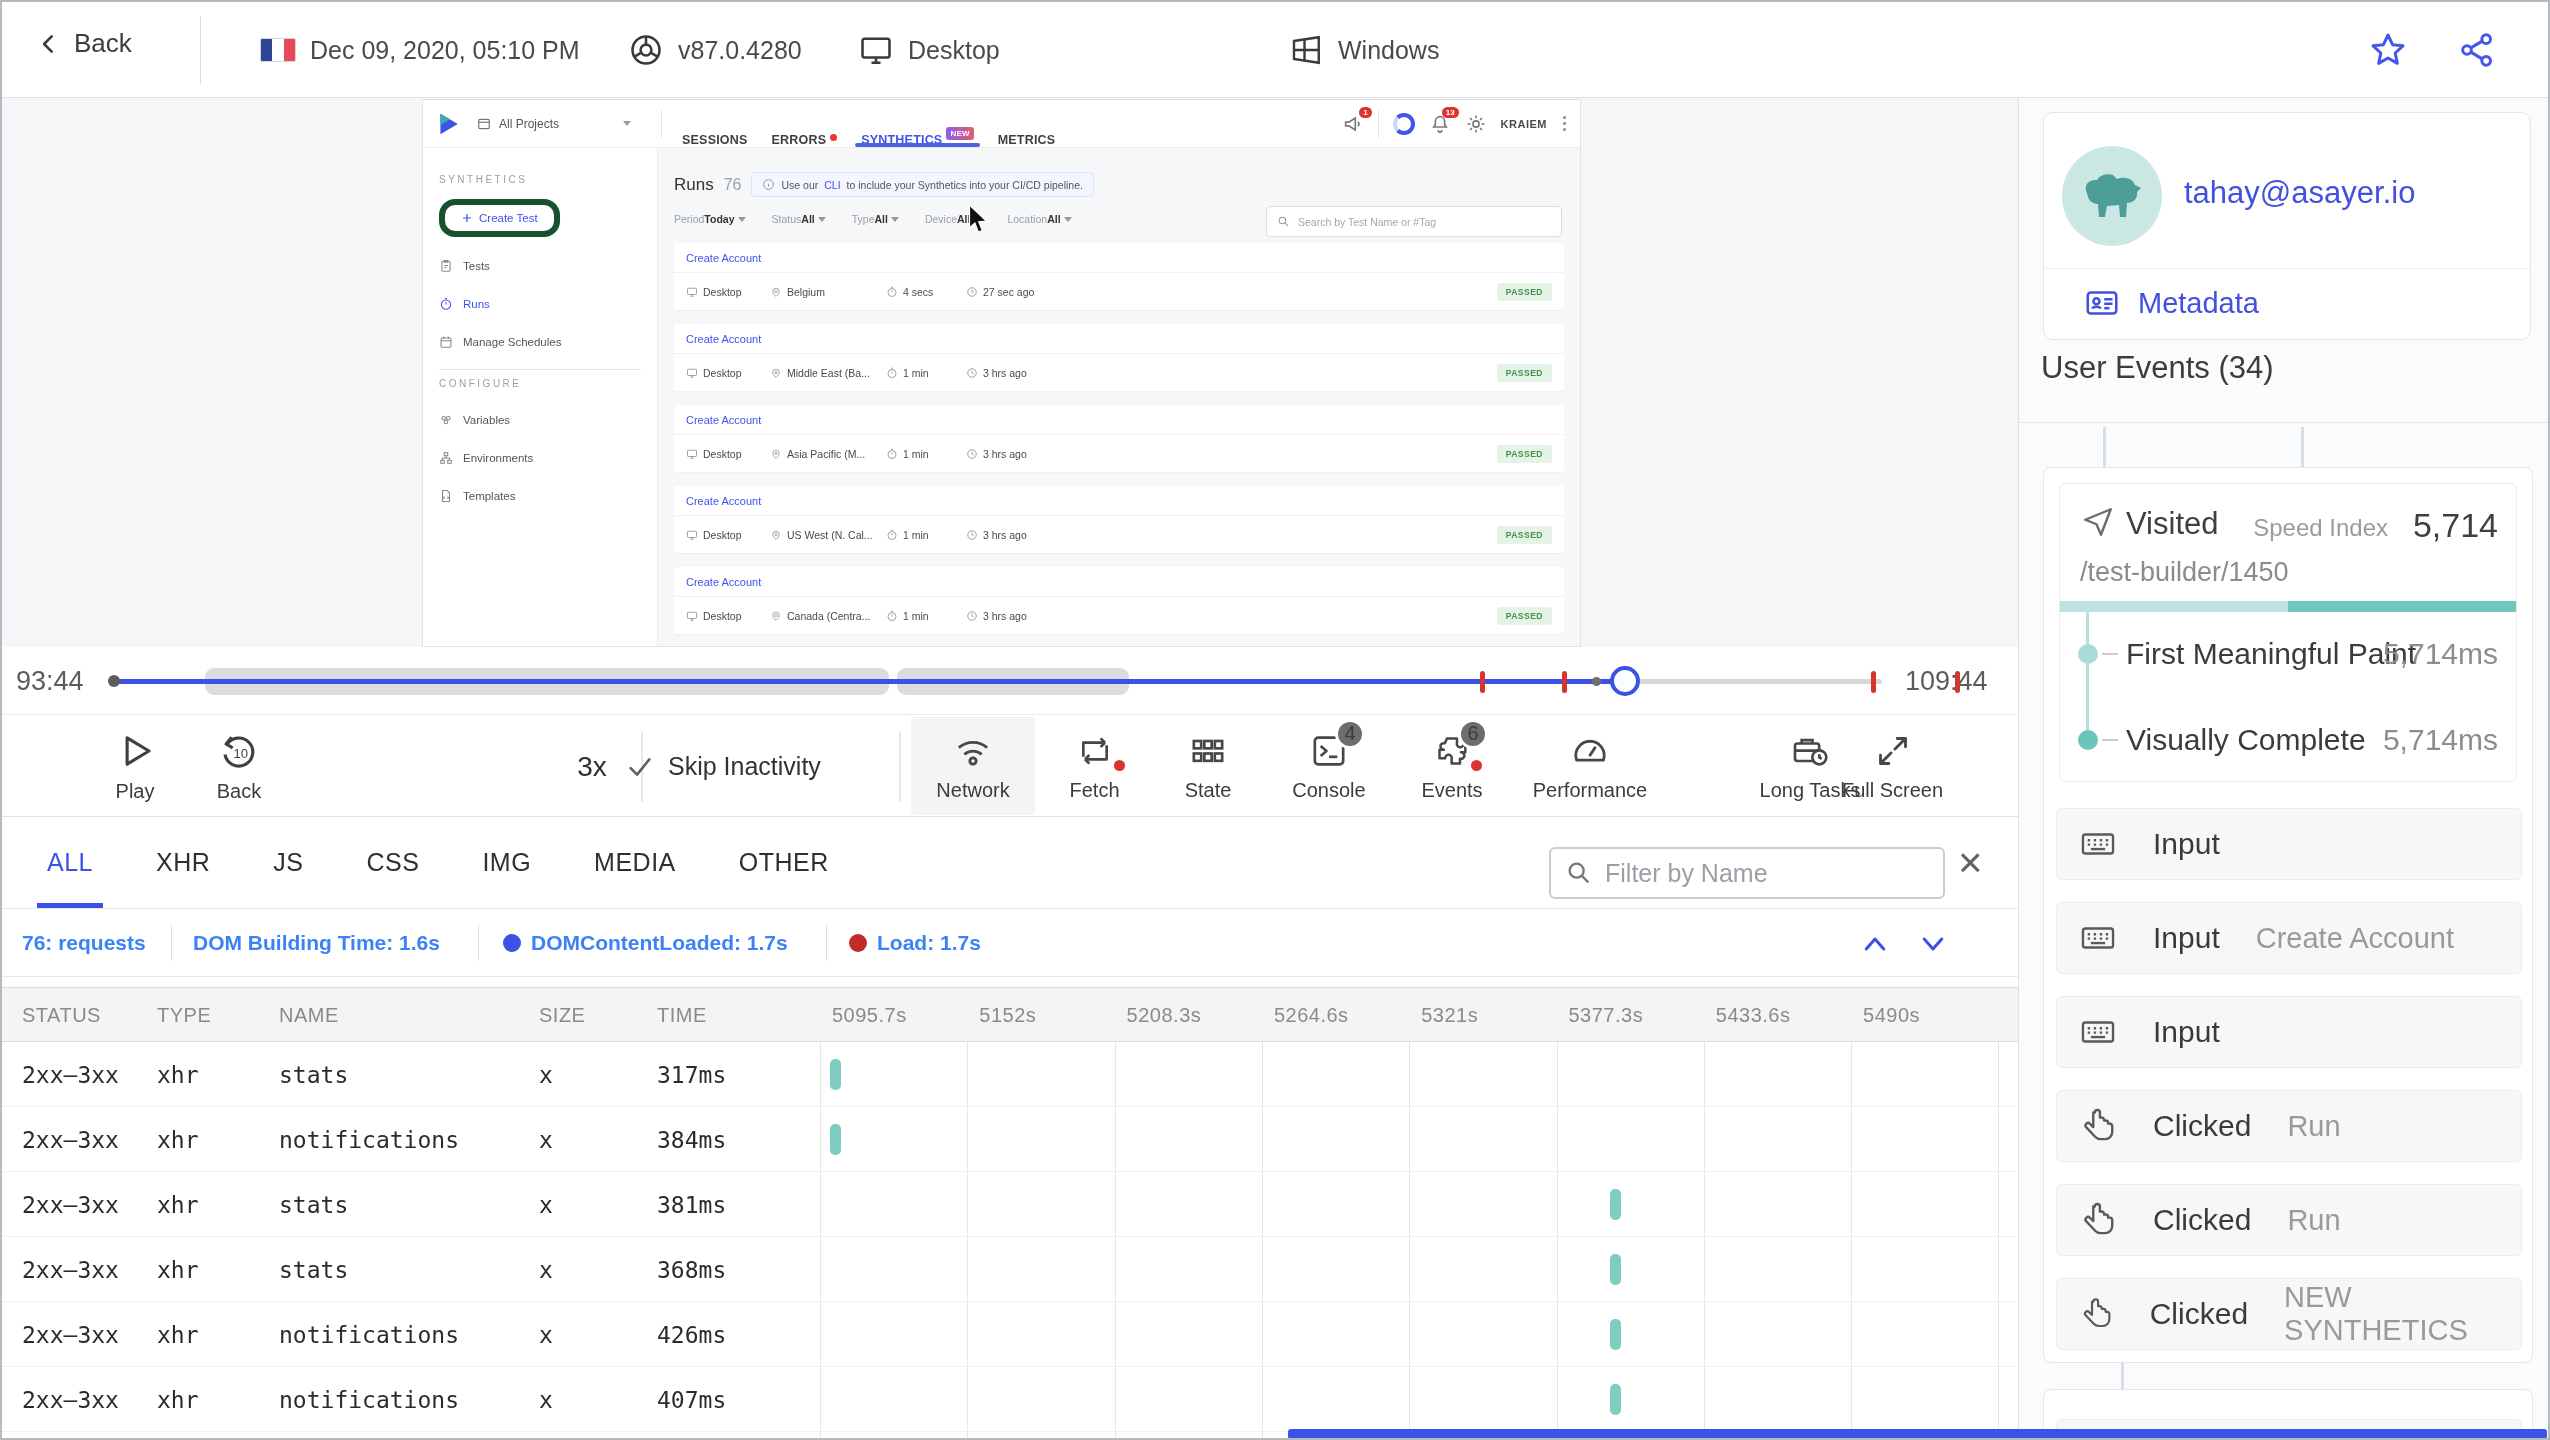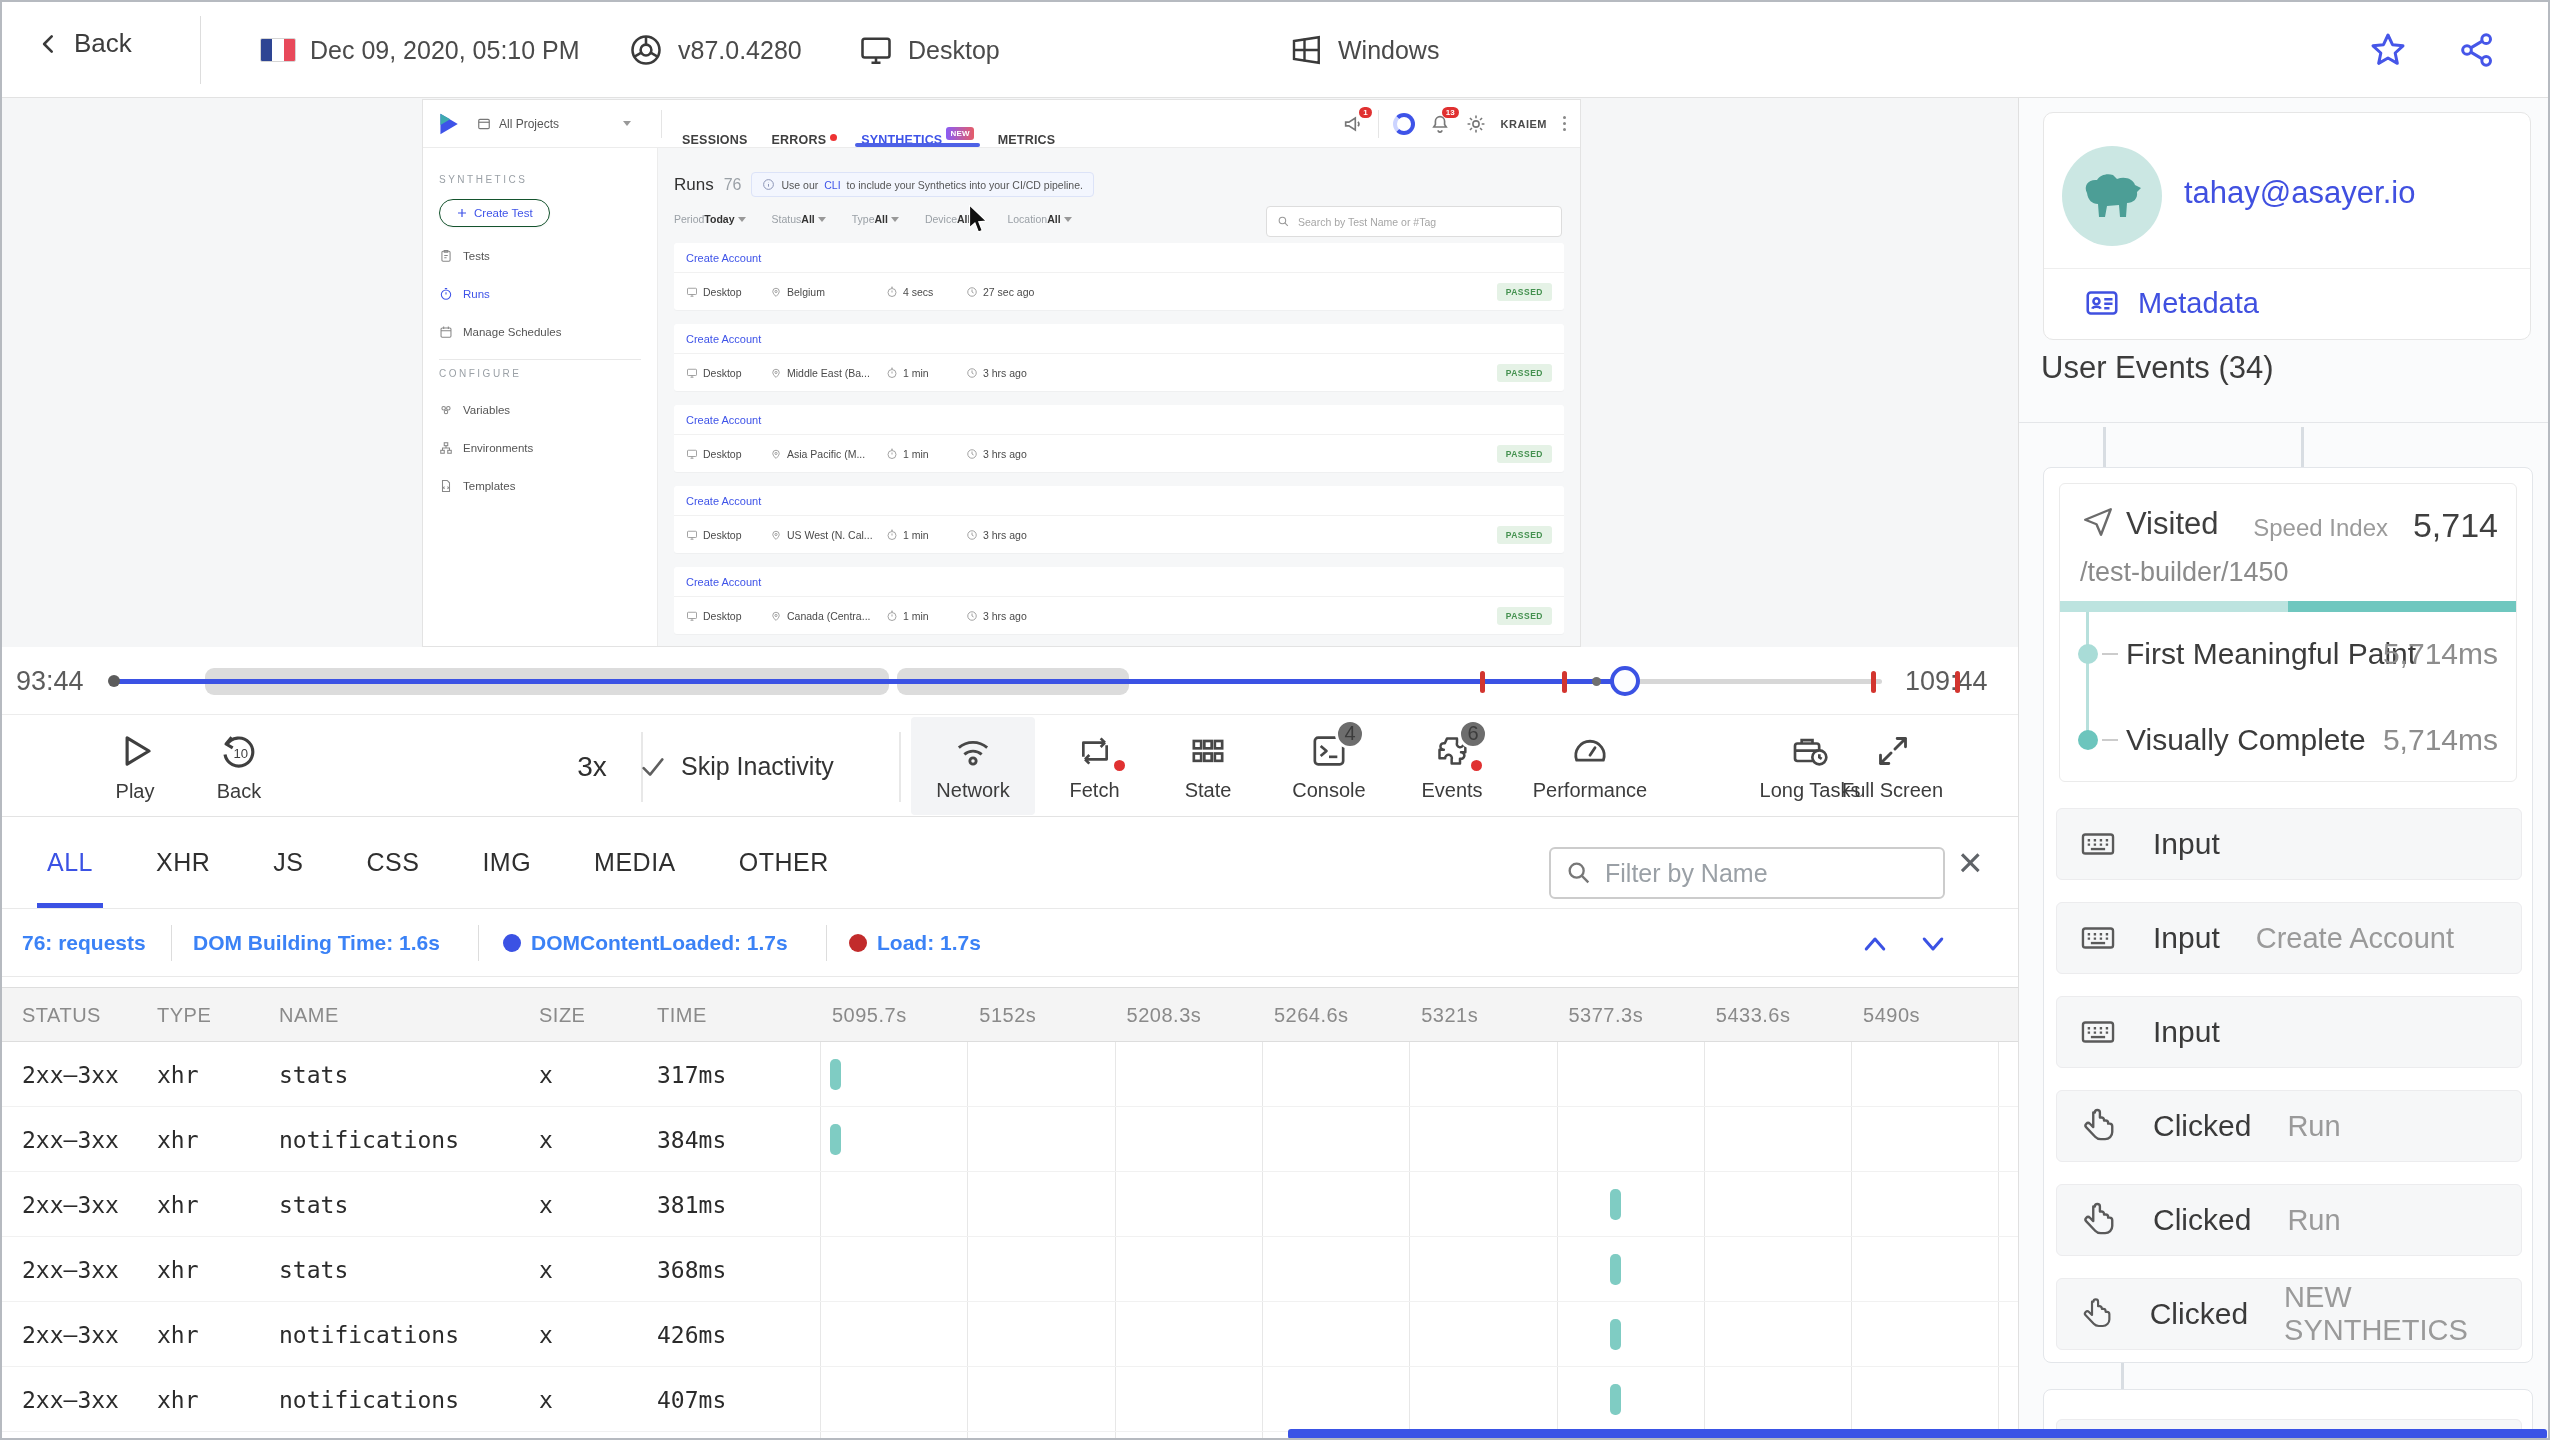--- a/index.html
+++ b/index.html
@@ -34,21 +34,21 @@
   .newbadge{font-size:8px;font-weight:bold;color:#fff;background:linear-gradient(90deg,#8a5cf5,#e55c68);border-radius:3px;padding:2px 4px;position:relative;top:-7px;}
   .hdr-right{margin-left:auto;display:flex;align-items:center;gap:14px;}
   .mini-badge{position:absolute;top:-6px;right:-8px;background:#E03131;color:#fff;font-size:8px;border-radius:8px;padding:1px 4px;font-weight:bold;}
   .spinner{width:22px;height:22px;border:4px solid #3E53E8;border-left-color:#ccd4ff;border-radius:50%;}
   .kebab{display:flex;flex-direction:column;gap:3px;padding:2px;}
   .kebab i{width:3px;height:3px;border-radius:50%;background:#888;}
   .app-user{font-size:11px;font-weight:bold;color:#4a4a4a;letter-spacing:.5px;}
   .app-body{display:flex;height:500px;}
   .app-side{width:235px;background:#fff;border-right:1px solid #ececec;padding-top:26px;flex-shrink:0;}
   .side-label{font-size:10px;letter-spacing:2.5px;color:#9aa0a6;margin:0 0 12px 16px;}
-  .create-btn{display:inline-flex;gap:6px;margin:2px 0 10px 16px;border:1px solid #14532d;border-radius:16px;padding:7px 16px;color:#3E53E8;font-size:11.5px;background:#fff;box-shadow:0 1px 2px rgba(0,0,0,.04);}
+  .create-btn{display:inline-flex;gap:6px;margin:2px 0 10px 16px;border:6px solid #14532d;border-radius:16px;padding:7px 16px;color:#3E53E8;font-size:11.5px;background:#fff;box-shadow:0 1px 2px rgba(0,0,0,.04);}
   .side-item{display:flex;align-items:center;gap:10px;height:38px;padding-left:16px;color:#555;font-size:11.5px;}
   .side-item.active{color:#3E53E8;}
   .side-div{height:1px;background:#e8e8e8;margin:8px 16px;}
   .app-content{position:relative;flex:1;background:#f6f7f8;padding:24px 16px 0 16px;overflow:hidden;}
   .runs-title-row{display:flex;align-items:center;gap:10px;}
   .runs-title{font-size:17px;color:#333;}
   .runs-count{font-size:16px;color:#9aa0a6;}
   .cli-banner{display:flex;align-items:center;gap:6px;background:#F3F6FE;border:1px solid #DCE3F8;border-radius:4px;padding:5px 10px;font-size:10.5px;color:#555;}
   .cli-link{color:#3E53E8;}
   .filters{display:flex;align-items:center;gap:26px;margin-top:16px;font-size:10.5px;}
@@ -81,21 +81,21 @@
   
   .controls{position:absolute;left:0;top:712px;width:2016px;height:103px;background:#fff;border-top:1px solid #ececec;border-bottom:1px solid #e3e3e3;}
   .pbtn{position:absolute;top:2px;height:98px;display:flex;flex-direction:column;align-items:center;justify-content:center;gap:8px;}
   .pbtn span{font-size:20px;color:#3c3c3c;}
   .pbtn.on{background:#f3f4f6;border-radius:4px;}
   .icon-wrap{position:relative;}
   .cbadge{position:absolute;top:-12px;right:-16px;width:30px;height:30px;background:#6d6d6d;color:#fff;border-radius:50%;font-size:16px;display:flex;align-items:center;justify-content:center;border:3px solid #fff;}
   .pdot{position:absolute;right:-12px;bottom:-2px;width:15px;height:15px;background:#E03131;border-radius:50%;border:2px solid #fff;}
   .ctrl-sep{position:absolute;top:17px;width:2px;height:70px;background:#e8e8e8;}
   .speed{position:absolute;left:555px;top:0;width:70px;height:103px;display:flex;align-items:center;justify-content:center;font-size:28px;color:#2f2f2f;}
-  .skip{position:absolute;left:637px;top:0;height:103px;display:flex;align-items:center;gap:14px;font-size:25px;color:#333;}
+  .skip{position:absolute;left:624px;top:0;height:103px;display:flex;align-items:center;gap:14px;font-size:25px;color:#333;}
 
   
   .net{position:absolute;left:0;top:815px;width:2016px;height:625px;background:#fff;}
   .net-tabs{position:relative;height:92px;border-bottom:1px solid #e9e9e9;display:flex;align-items:stretch;padding-left:45px;gap:63px;}
   .ntab{display:flex;align-items:center;font-size:25px;color:#2f2f2f;letter-spacing:.5px;position:relative;}
   .ntab.active{color:#3B52E4;}
   .ntab.active::after{content:"";position:absolute;left:-10px;right:-10px;bottom:0;height:5px;background:#3B52E4;}
   .nfilter{position:absolute;left:1547px;top:30px;width:396px;height:52px;border:2px solid #ccc;border-radius:6px;display:flex;align-items:center;gap:12px;padding:0 14px;color:#9aa0a6;font-size:25px;background:#fff;}
   .nclose{position:absolute;left:1956px;top:18px;font-size:42px;color:#5f6368;line-height:56px;}
   .net-stats{position:relative;height:68px;border-bottom:1px solid #e9e9e9;font-size:21px;font-weight:bold;color:#3b82f6;}

